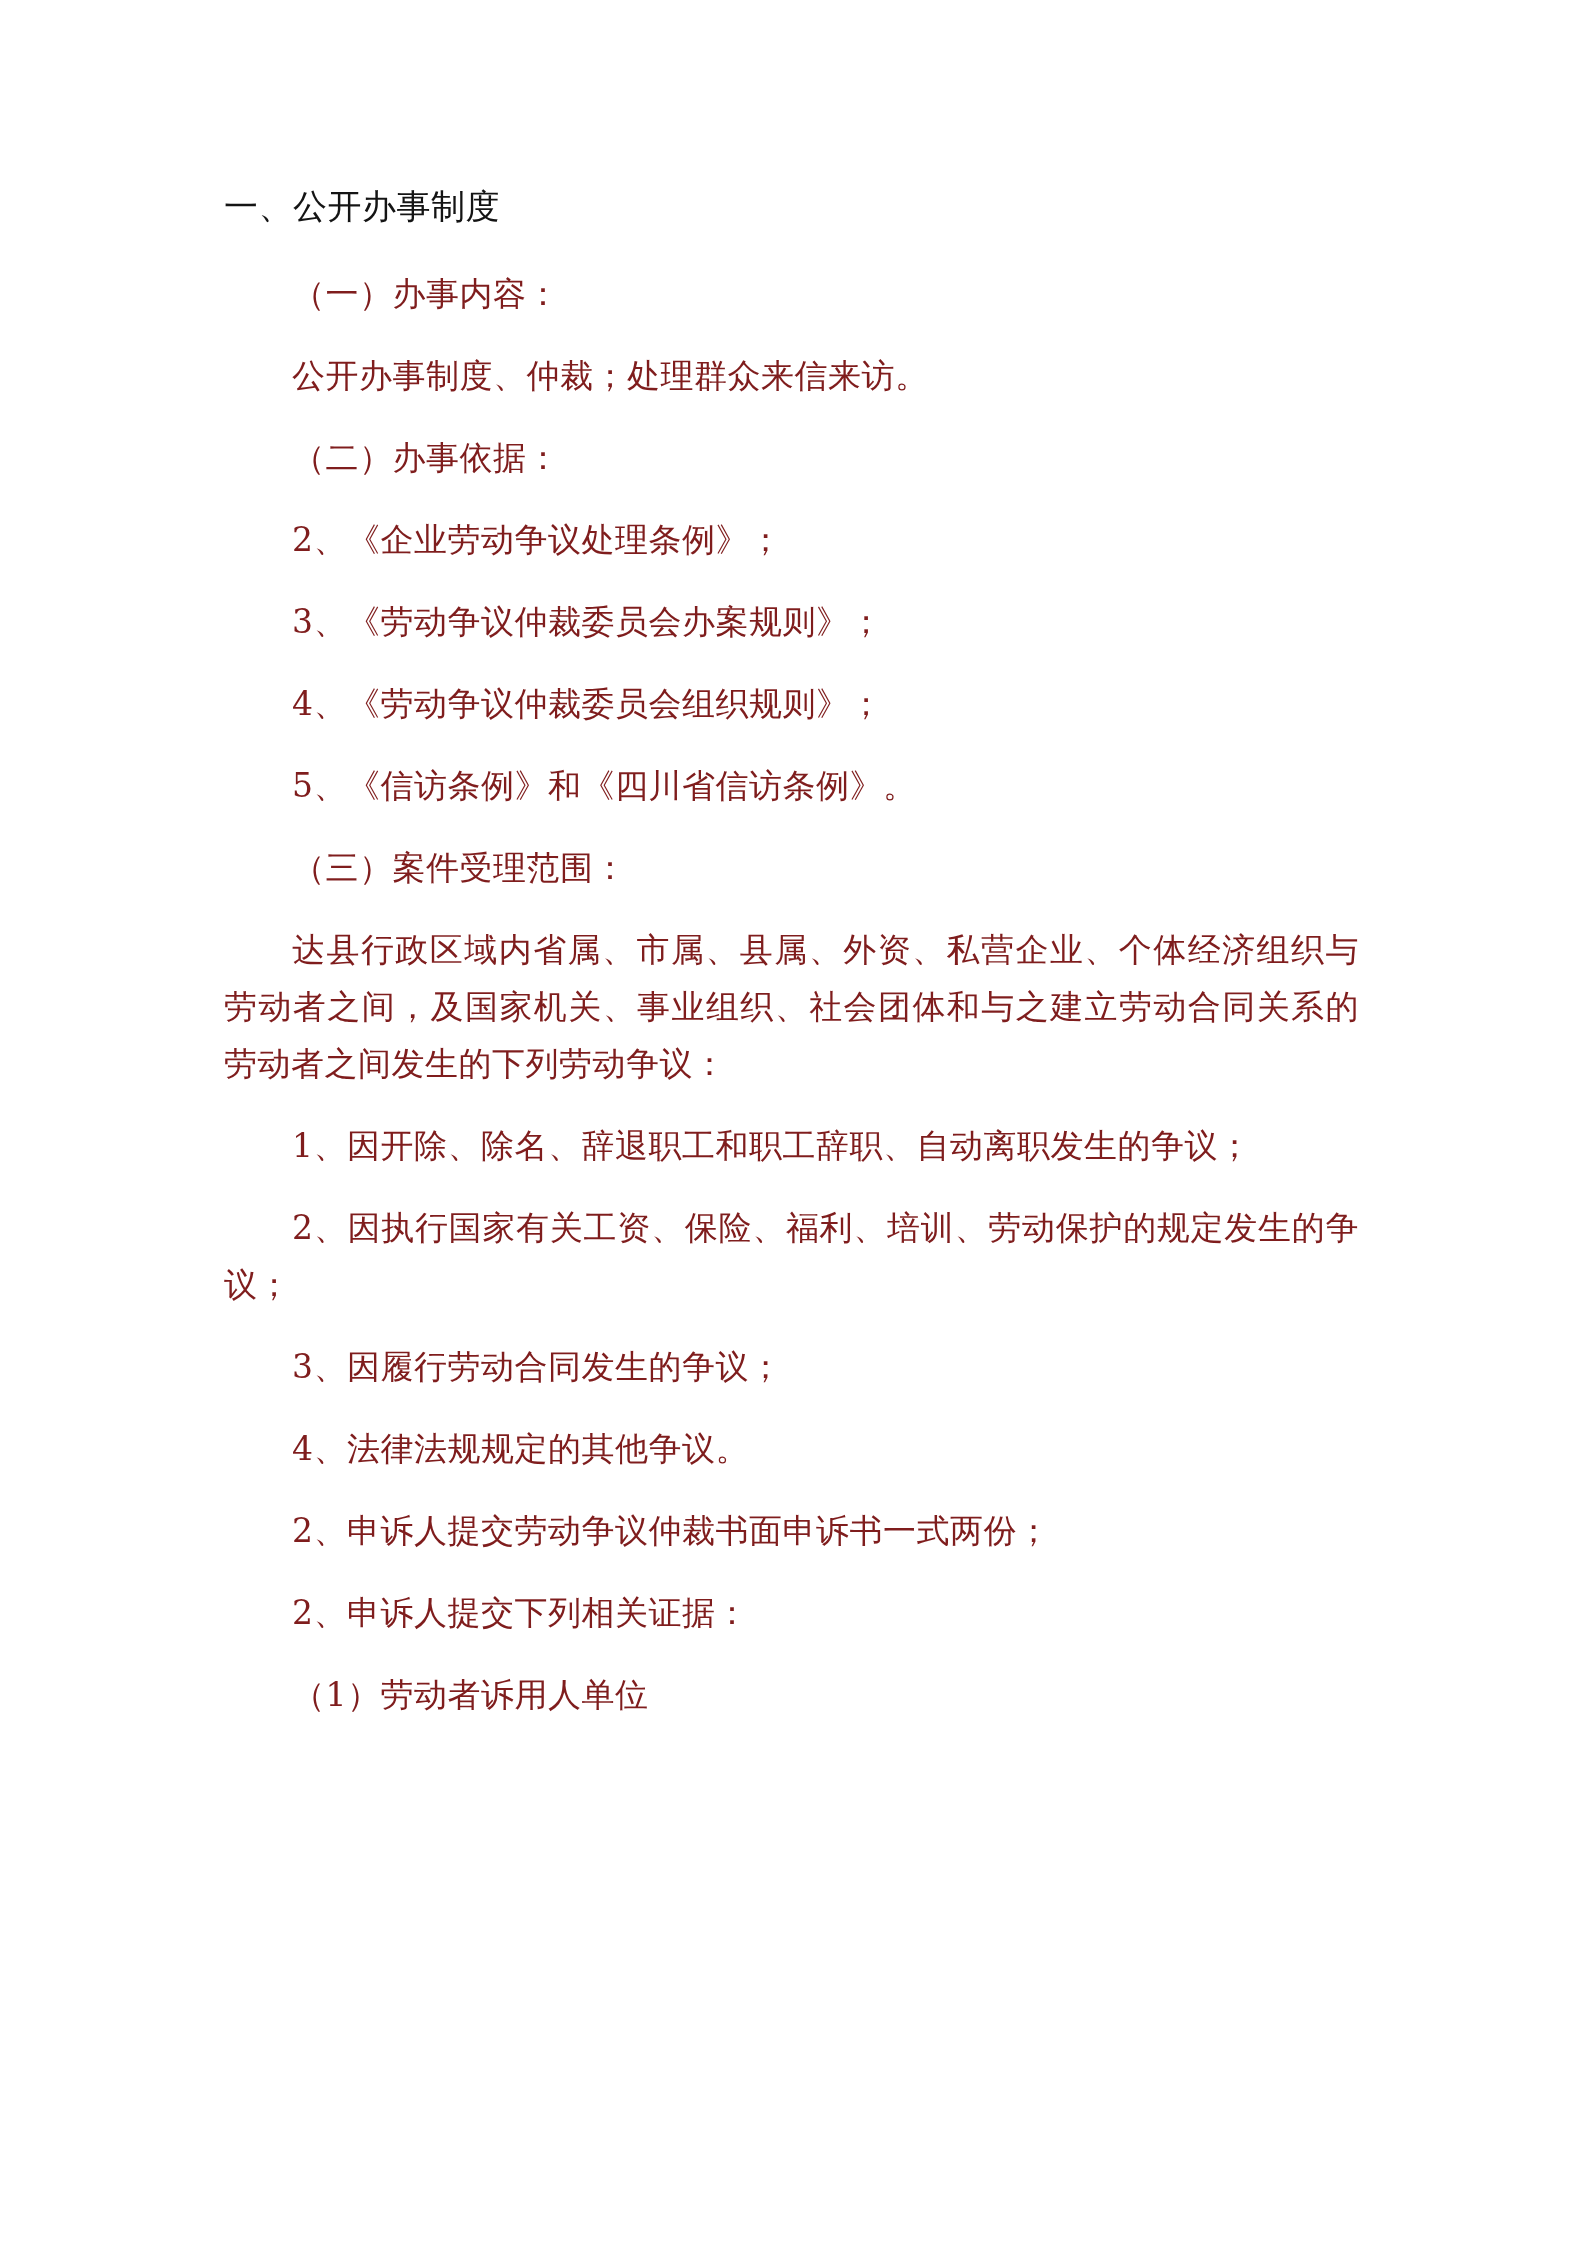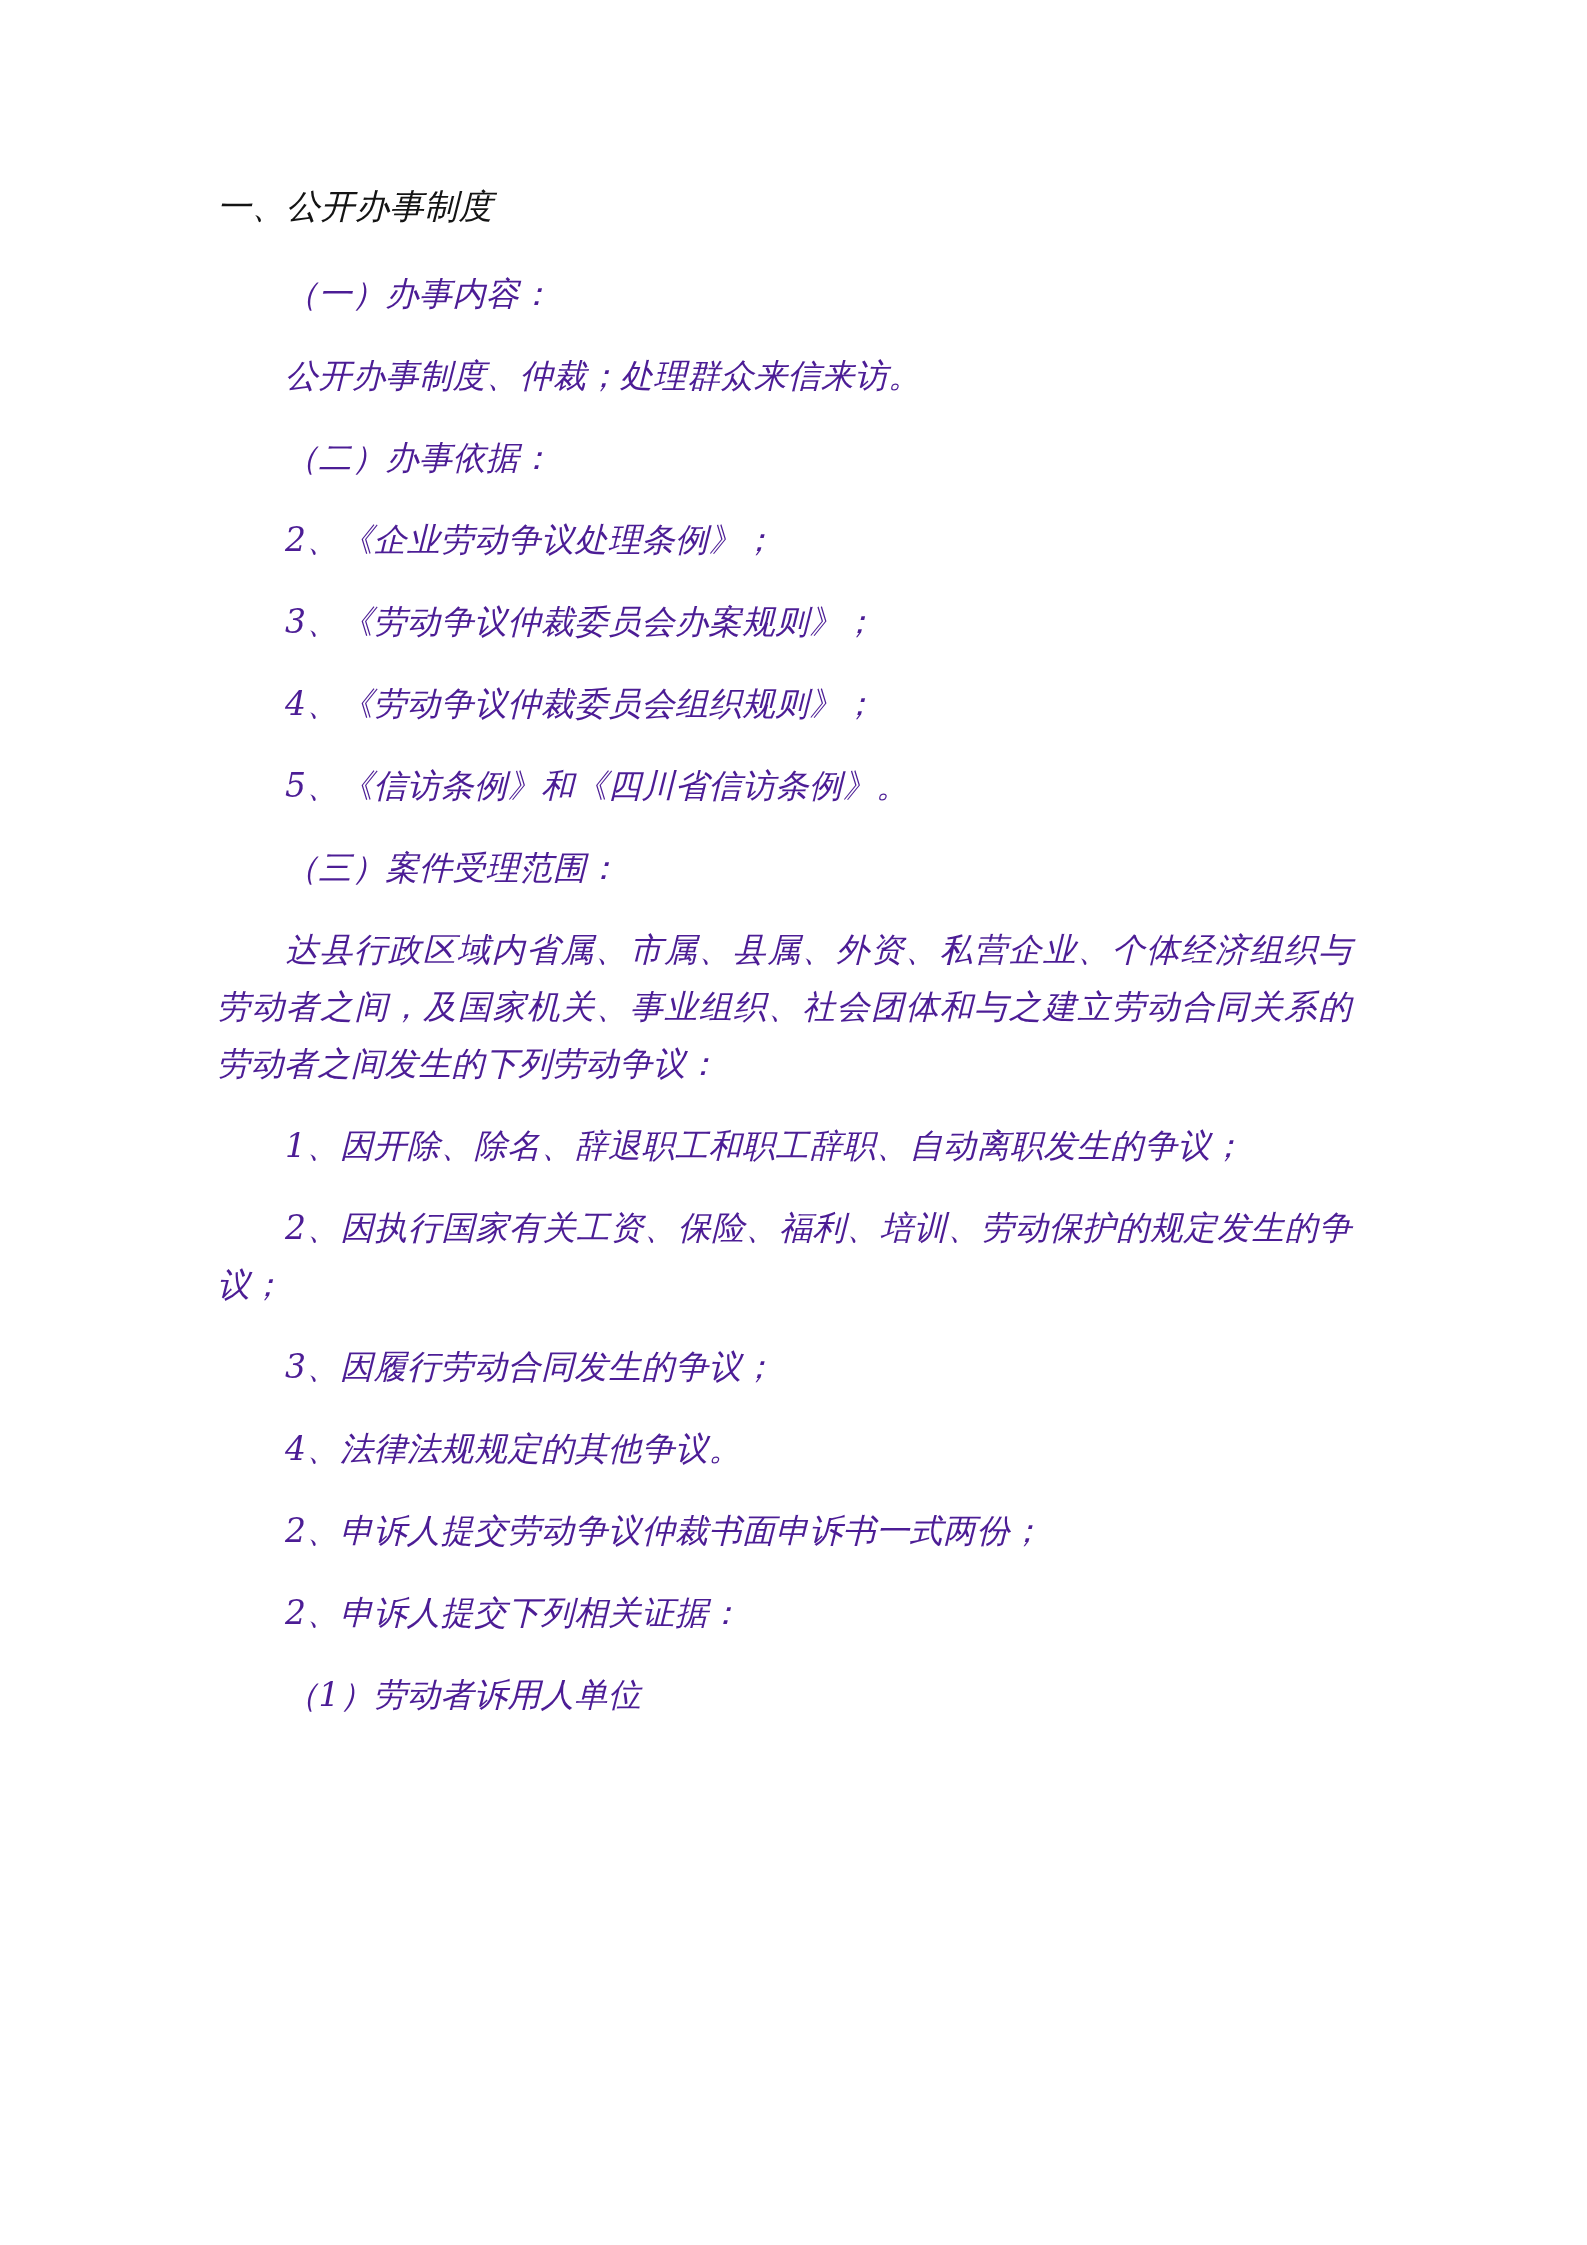--- a/index.html
+++ b/index.html
@@ -15,32 +15,31 @@
   .page {
     position: relative;
     width: 1587px;
     height: 2245px;
     background: #ffffff;
     box-sizing: border-box;
     overflow: hidden;
   }
   .content {
     position: absolute;
-    left: 217px;
+    left: 224px;
     top: 178px;
     width: 1135px;
-    font-style: italic;
   }
   
   .p {
     font-size: 33px;
     line-height: 57px;
     margin: 0 0 25px 0;
     letter-spacing: 0.5px;
-    color: #4c1d95;
+    color: #7f1d1d;
     text-align: justify;
     text-justify: inter-ideograph;
     word-break: break-all;
     white-space: pre-wrap;
   }
   
   .heading {
     font-size: 34px;
     line-height: 57px;
     margin: 0 0 30px 0;

